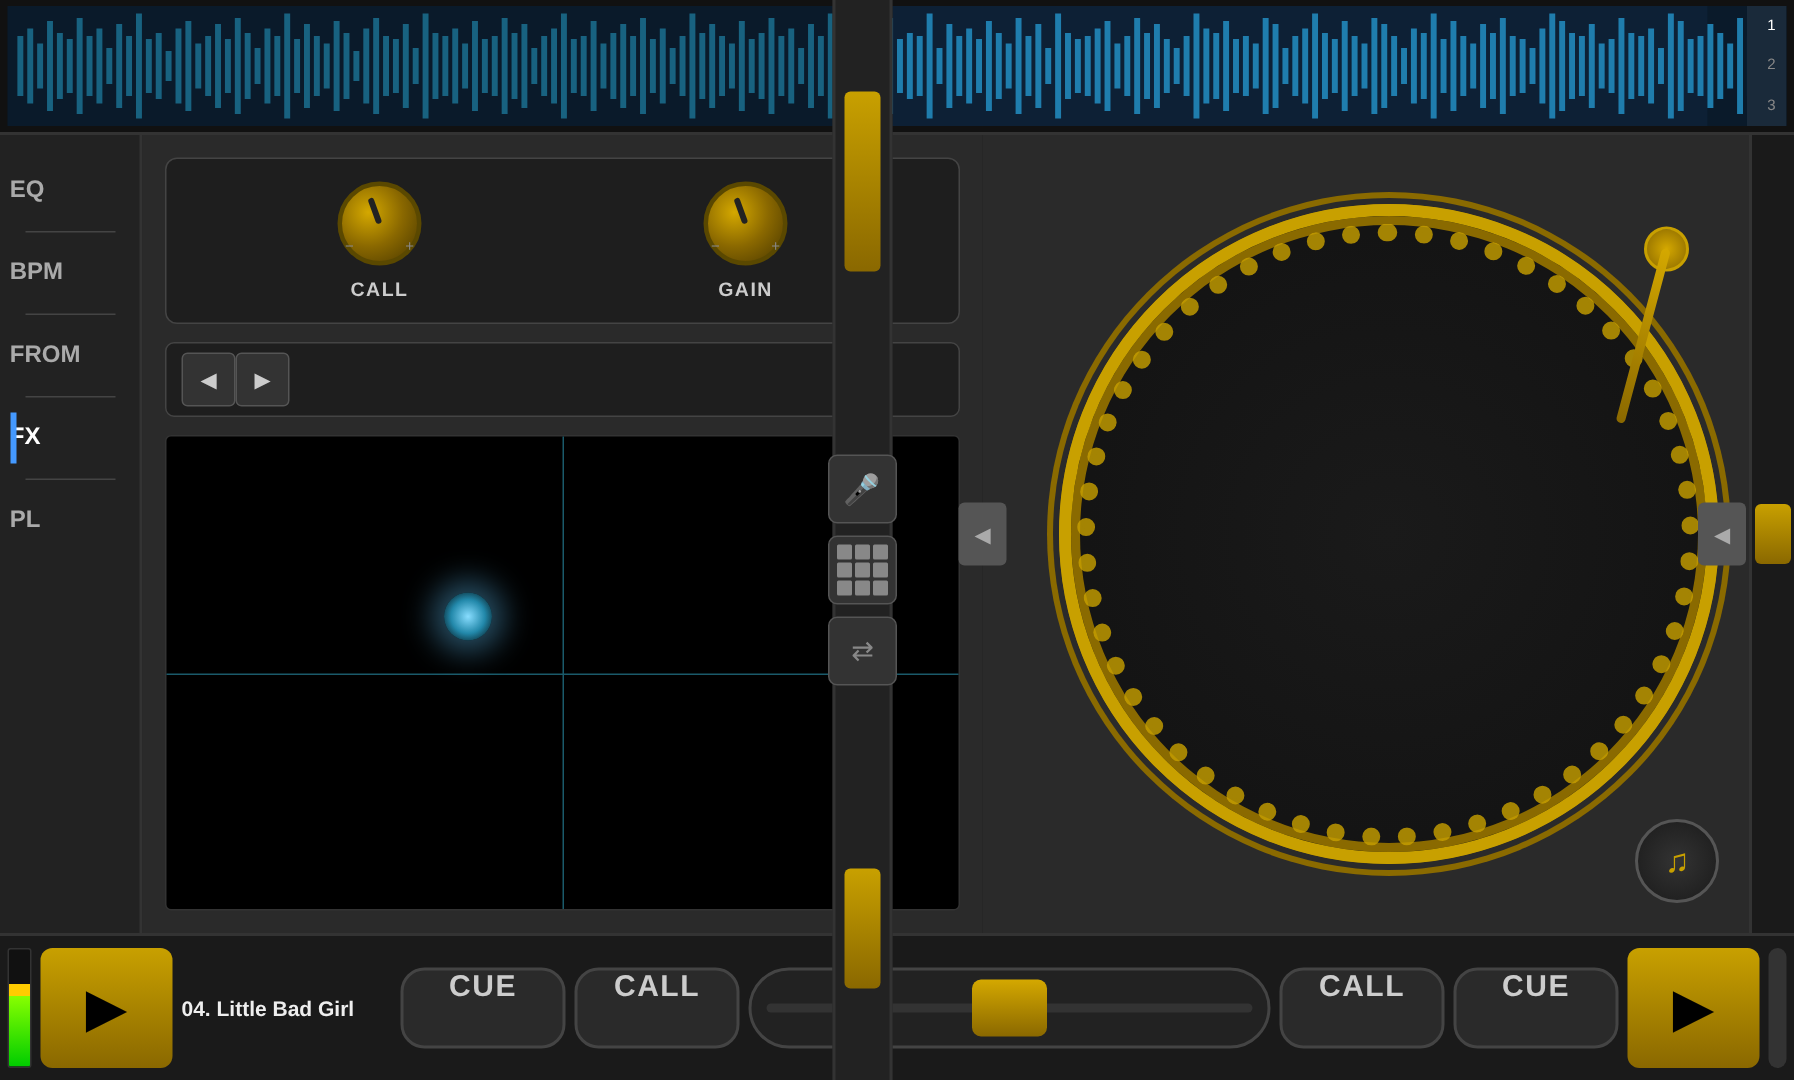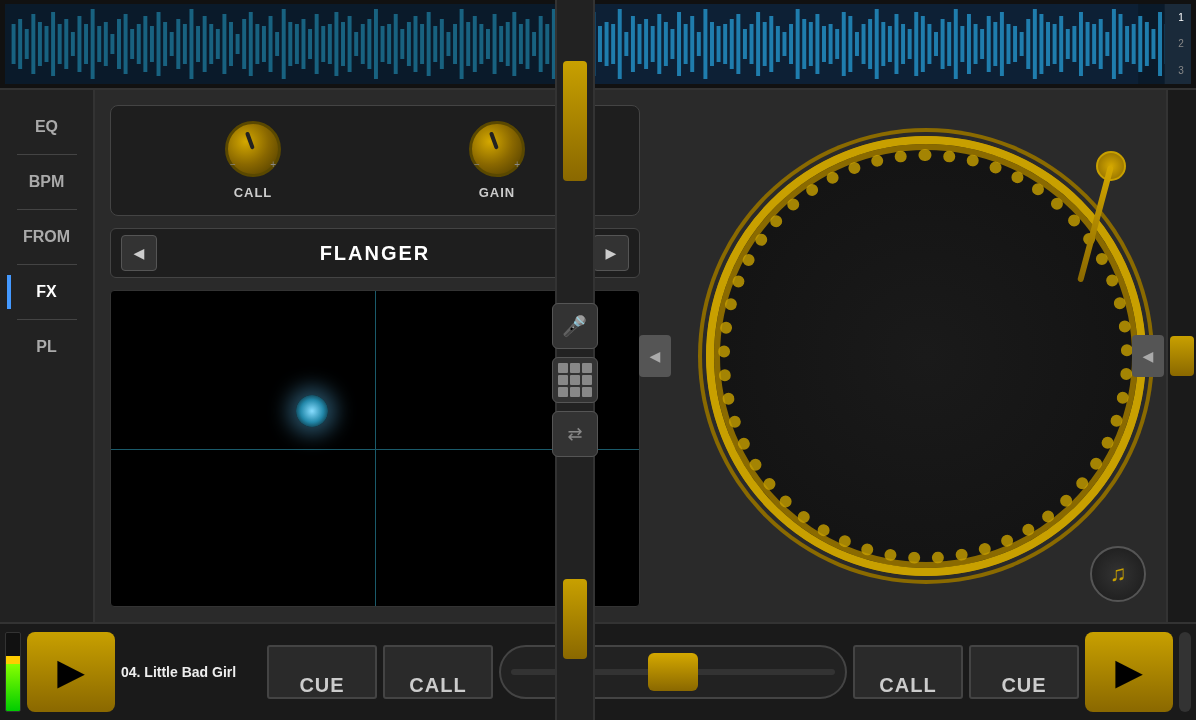--- a/index.html
+++ b/index.html
@@ -80,21 +80,21 @@
       background: #222;
       display: flex;
       flex-direction: column;
       align-items: center;
       padding-top: 20px;
       border-right: 2px solid #333;
       gap: 10px;
     }
     .sidebar-item {
       width: 80px;
-      text-align: center;
+      text-align: left;
       padding: 8px 0;
       color: #aaa;
       font-size: 16px;
       font-weight: bold;
       cursor: pointer;
       position: relative;
     }
     .sidebar-item.active {
       color: #fff;
     }
@@ -536,23 +536,23 @@
       color: #eee;
       font-weight: bold;
     }
 
     
     .transport-btn {
       height: 54px;
       min-width: 110px;
       background: #2a2a2a;
       border: 2px solid #444;
-      border-radius: 3px;
-      display: flex;
-      align-items: flex-end;
+      border-radius: 16px;
+      display: flex;
+      align-items: flex-start;
       justify-content: center;
       cursor: pointer;
       font-size: 20px;
       font-weight: bold;
       color: #ccc;
       letter-spacing: 1px;
     }
 
     
     .h-crossfader-container {
@@ -912,21 +912,20 @@
         <div class="knob">
           <span class="knob-minus">−</span>
           <span class="knob-plus">+</span>
         </div>
         <div class="knob-label">GAIN</div>
       </div>
     </div>
 
     <div class="effect-selector">
       <div class="effect-arrow">◀</div>
-      <div class="effect-name">FLANGER</div>
       <div class="effect-arrow">▶</div>
     </div>
 
     <div class="fx-pad">
       <div class="fx-grid-h"></div>
       <div class="fx-grid-v"></div>
       <div class="fx-dot"></div>
     </div>
 
   </div>

